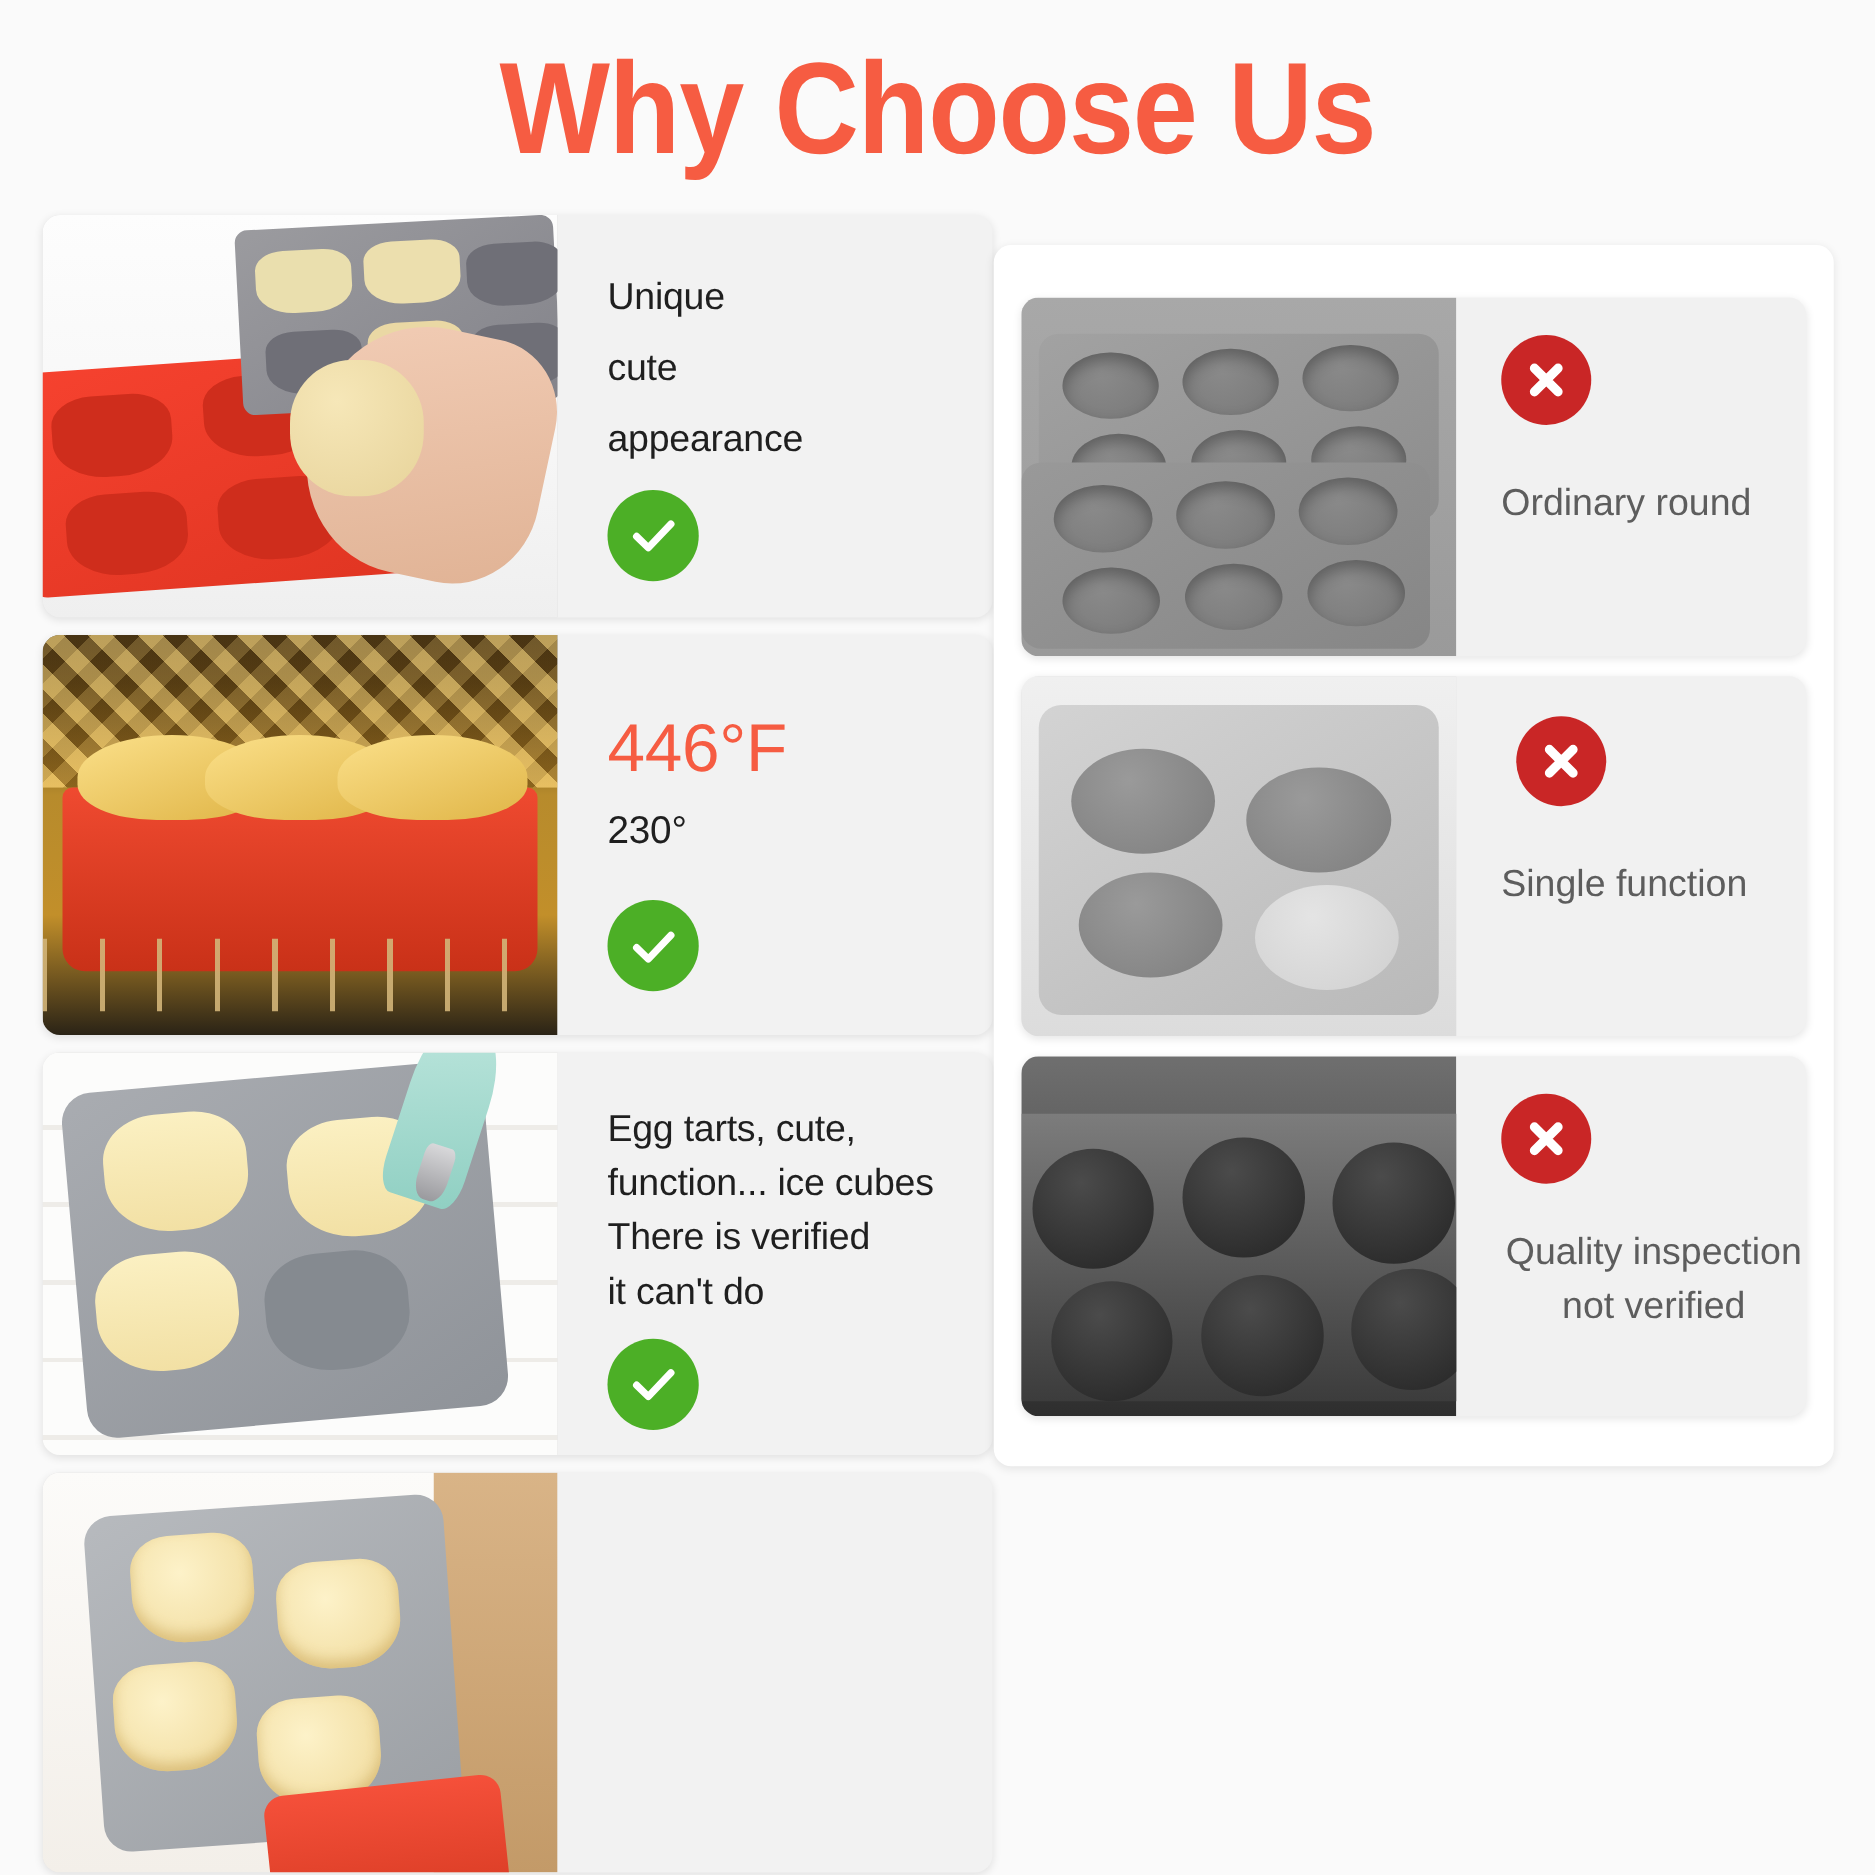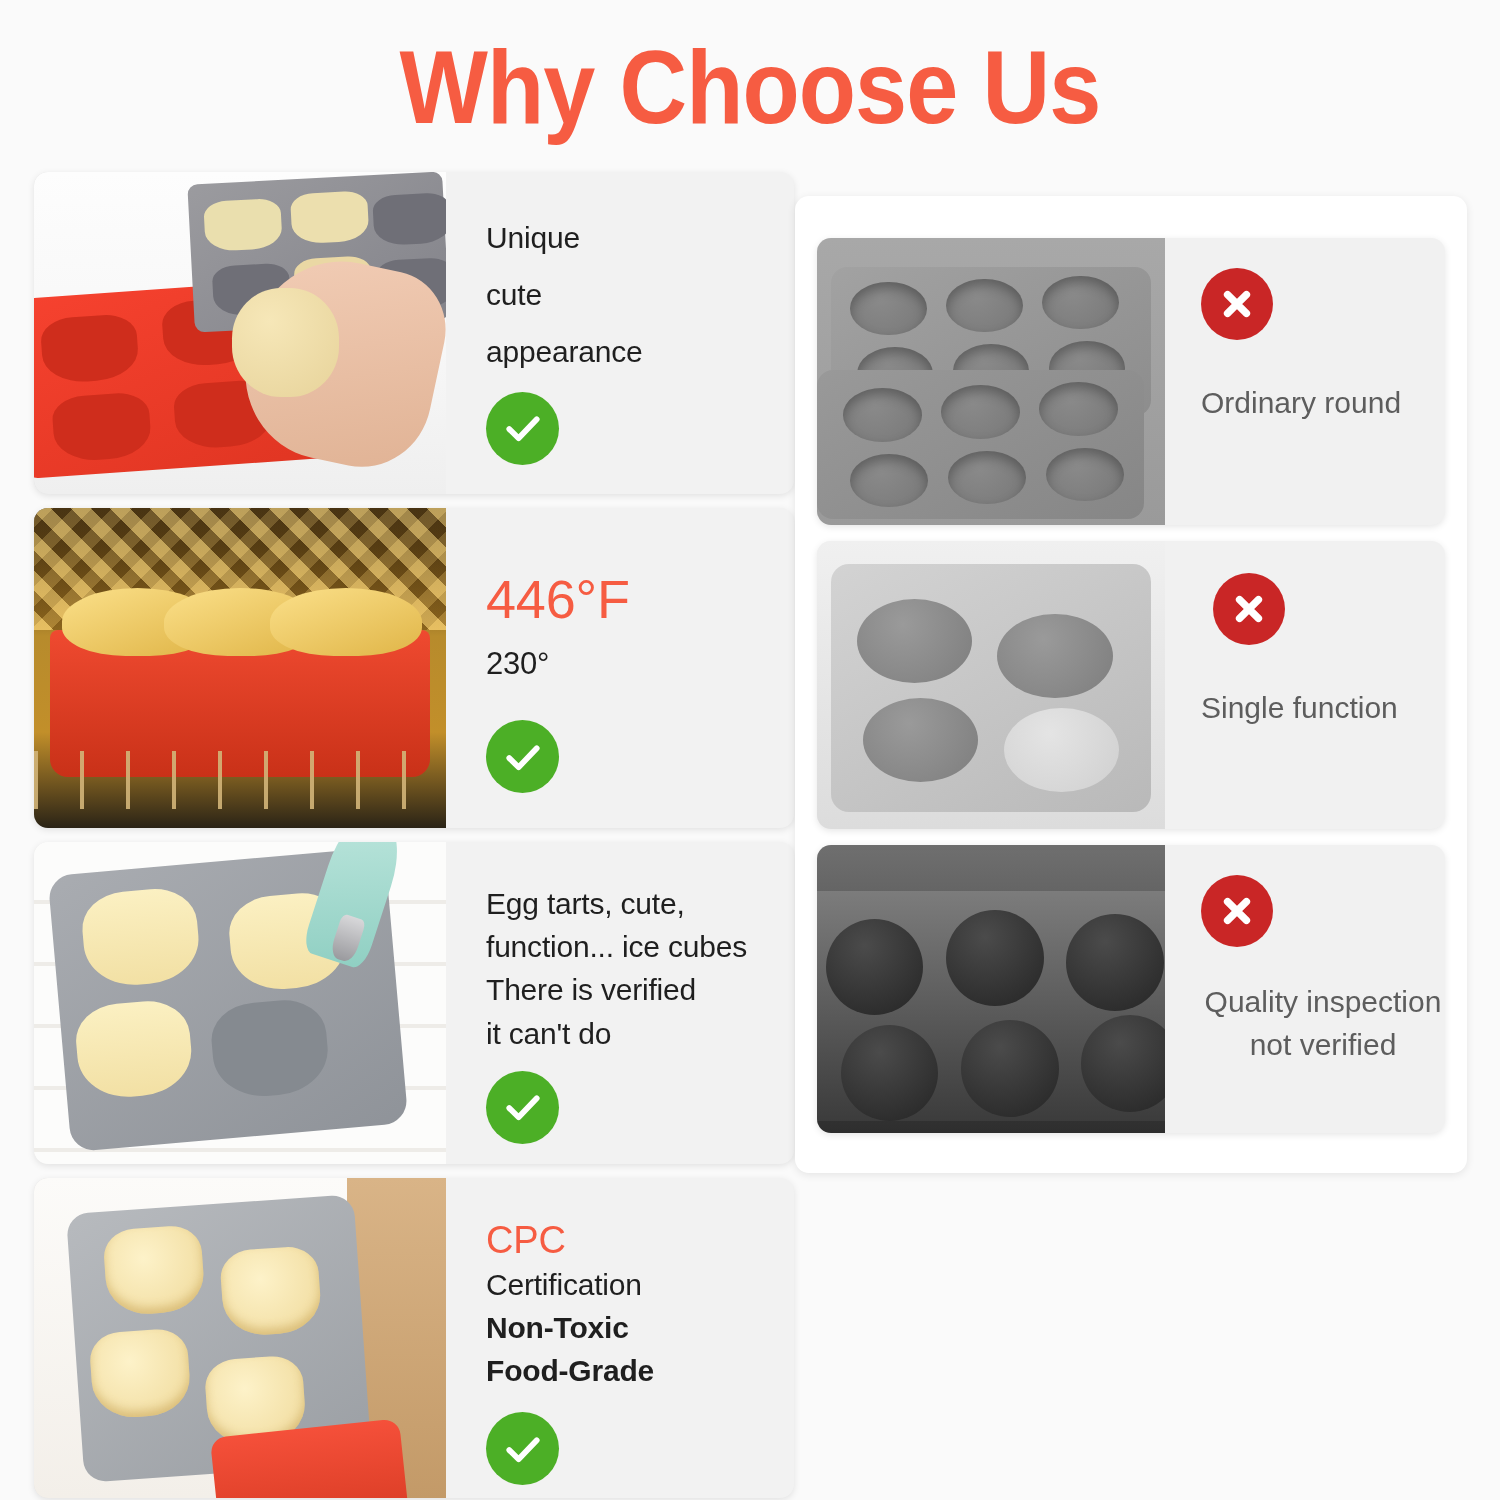--- a/index.html
+++ b/index.html
@@ -415,33 +415,20 @@
         <div class="board"></div>
         <div class="mold">
             <i></i>
             <i></i>
             <i></i>
             <i></i>
           </div>
         <div class="red"></div>
       </div>
     </div>
-    <div class="body" style="padding-top:40px;">
-      <div class="l-lines">
-        <div class="l-text accent" style="font-size:38px;">CPC</div>
-        <div class="l-text">Certification</div>
-        <div class="l-text med">Non-Toxic</div>
-        <div class="l-text med">Food-Grade</div>
-      </div>
-      <div class="badge-ok" style="margin-top:20px;">
-        <svg viewBox="0 0 24 24">
-            <path d="M4.5 12.6 L9.6 17.6 L19.5 7.2" fill="none" stroke="#ffffff" stroke-width="3.1" stroke-linecap="round" stroke-linejoin="round"></path>
-          </svg>
-      </div>
-    </div>
   </div>
 
 </div>
 
 <div class="col-right">
 
   <div class="card" style="height:287px;">
     <div class="thumb g">
       <div class="scene r1">
         <div class="pan">

